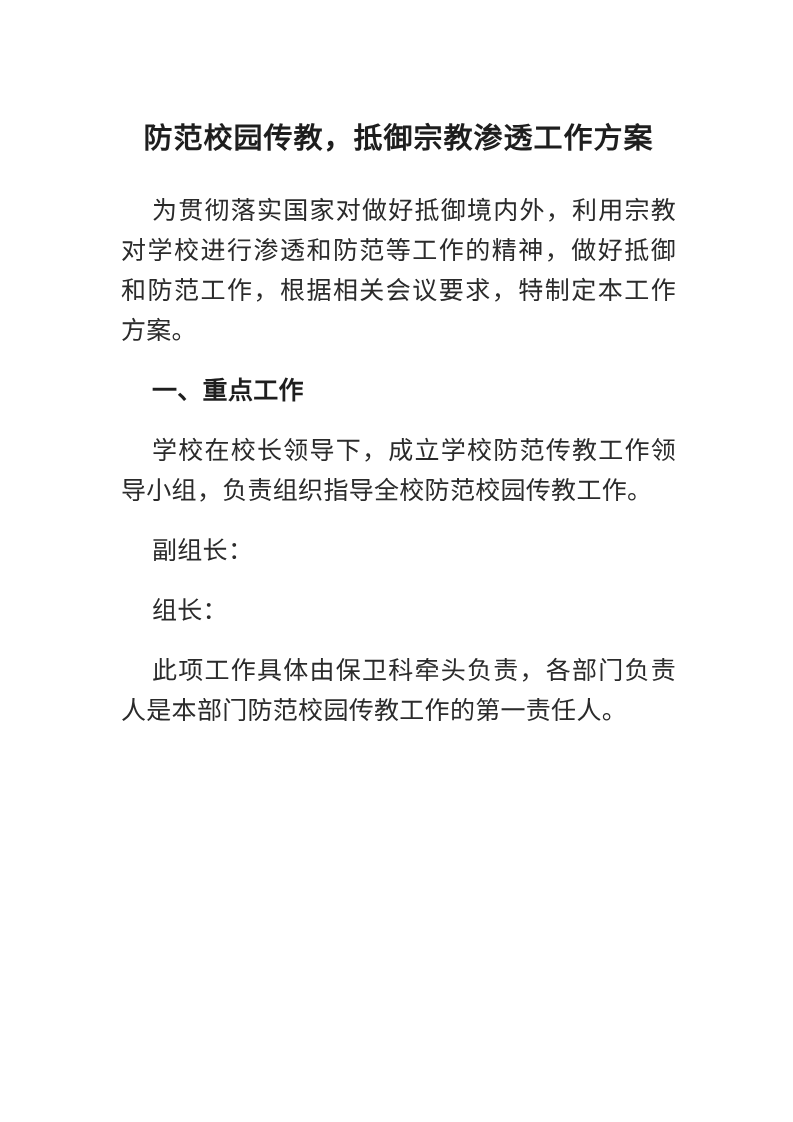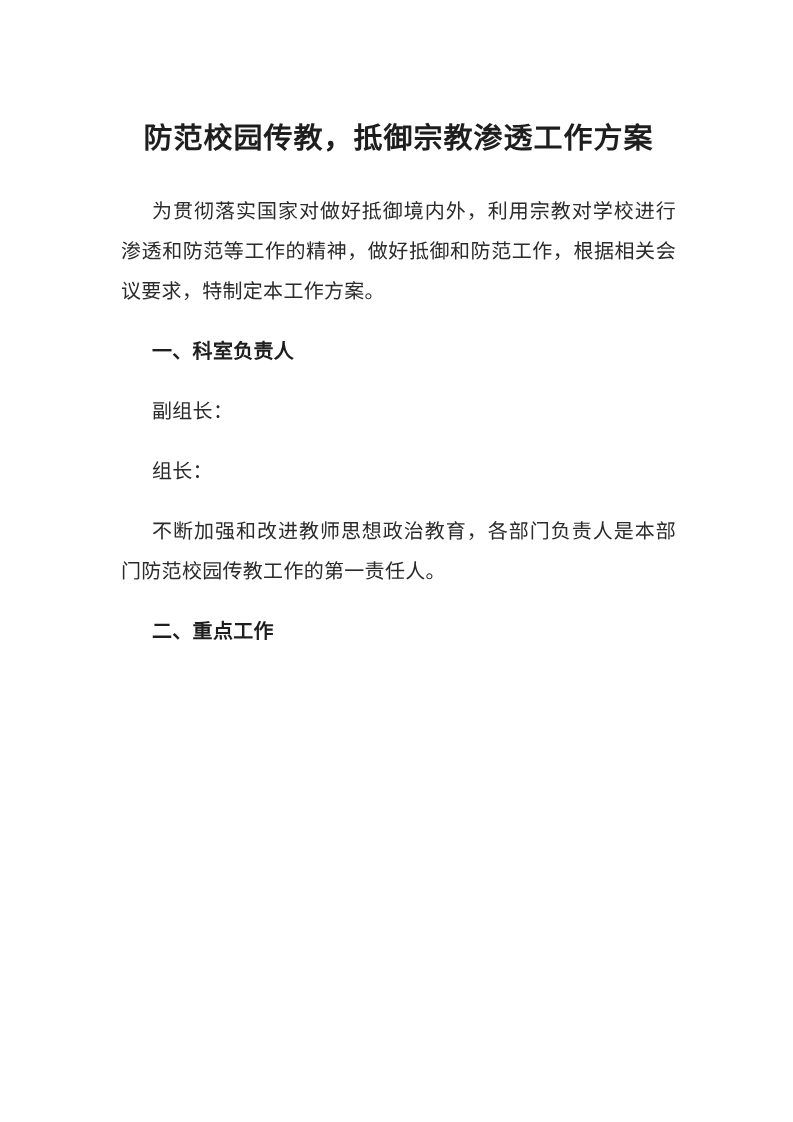--- a/index.html
+++ b/index.html
@@ -26,21 +26,21 @@
     letter-spacing: 1px;
     text-align: center;
     color: #1e1e1e;
     white-space: nowrap;
   }
   .doc-body {
     width: 555px;
   }
   .para {
     margin: 0 0 20px 0;
-    font-size: 20px;
+    font-size: 25px;
     line-height: 40px;
     letter-spacing: 0.3px;
     text-indent: 31px;
     text-align: justify;
     text-justify: inter-ideograph;
     color: #2b2b2b;
     word-break: break-all;
   }
   .heading {
     font-weight: 700;
@@ -49,26 +49,26 @@
 </style>
 </head>
 <body>
 
 <div class="page">
   <h1 class="doc-title">防范校园传教，抵御宗教渗透工作方案</h1>
 
   <div class="doc-body">
     <p class="para">为贯彻落实国家对做好抵御境内外，利用宗教对学校进行渗透和防范等工作的精神，做好抵御和防范工作，根据相关会议要求，特制定本工作方案。</p>
 
-    <p class="para heading">一、科室负责人</p>
+    <p class="para heading">一、重点工作</p>
 
+    <p class="para">学校在校长领导下，成立学校防范传教工作领导小组，负责组织指导全校防范校园传教工作。</p>
 
     <p class="para">副组长：</p>
 
     <p class="para">组长：</p>
 
 
-    <p class="para">不断加强和改进教师思想政治教育，各部门负责人是本部门防范校园传教工作的第一责任人。</p>
+    <p class="para">此项工作具体由保卫科牵头负责，各部门负责人是本部门防范校园传教工作的第一责任人。</p>
 
-    <p class="para heading">二、重点工作</p>
 
   </div>
 </div>
 
 </body></html>

